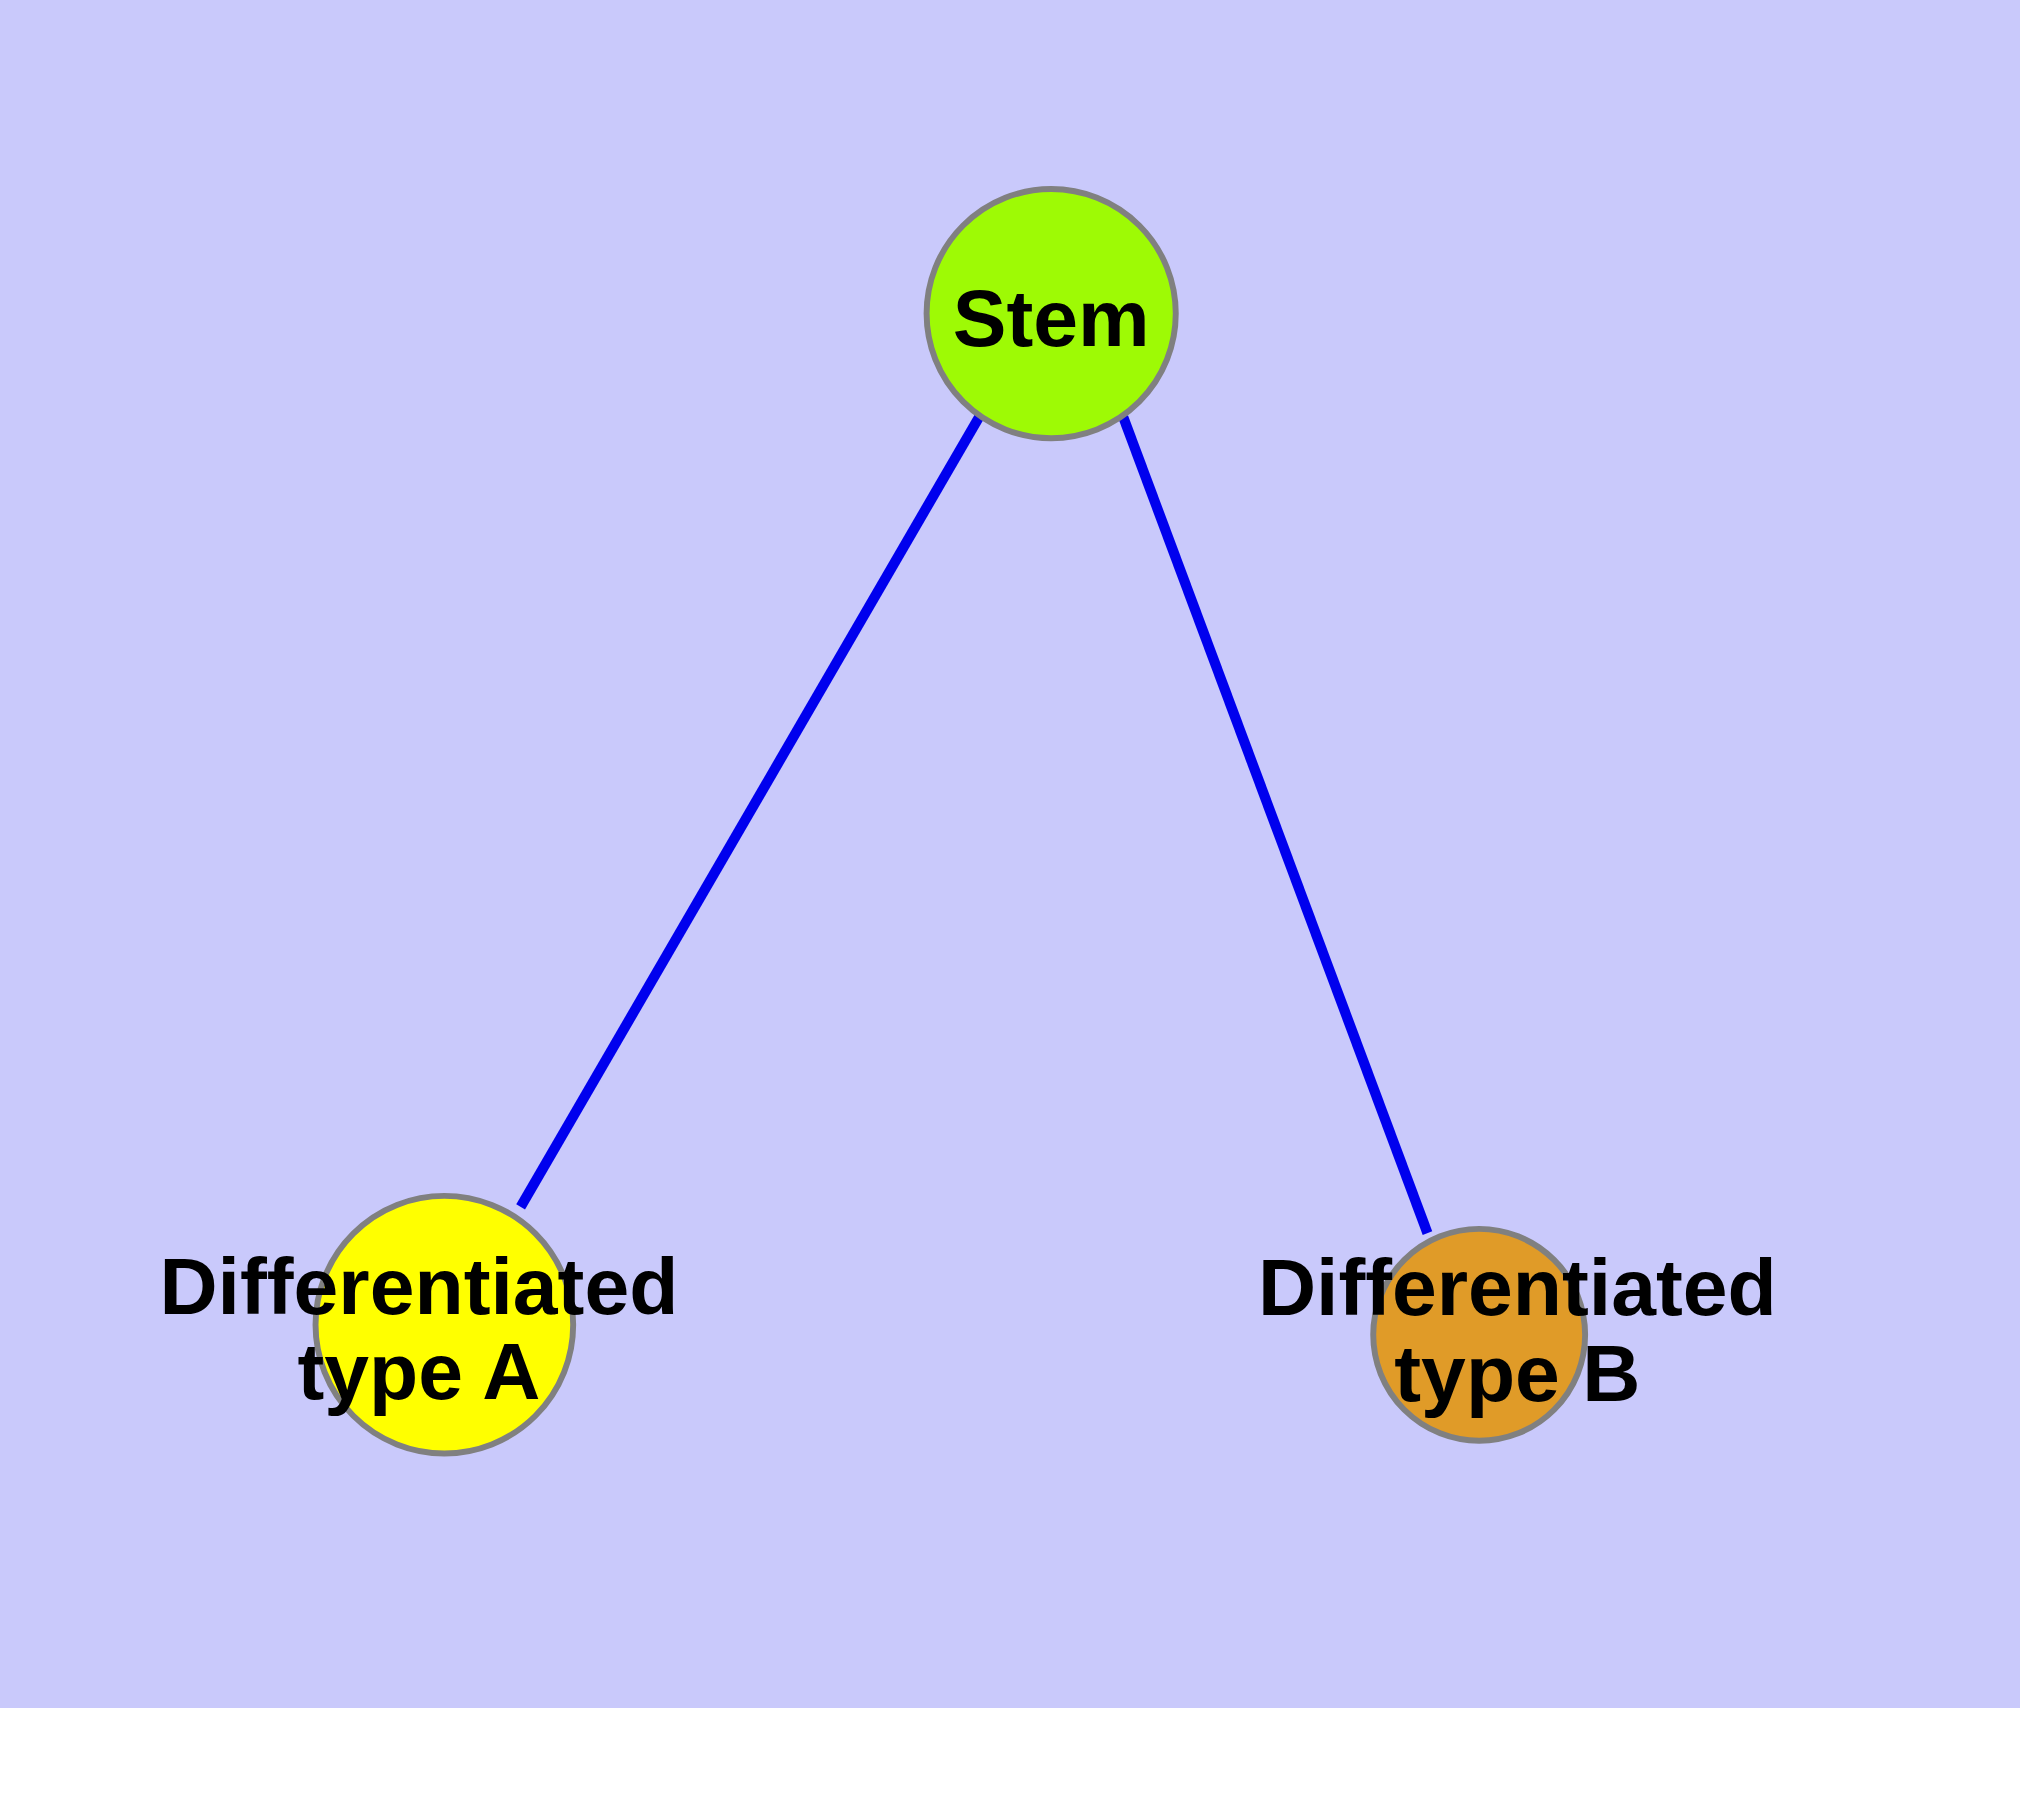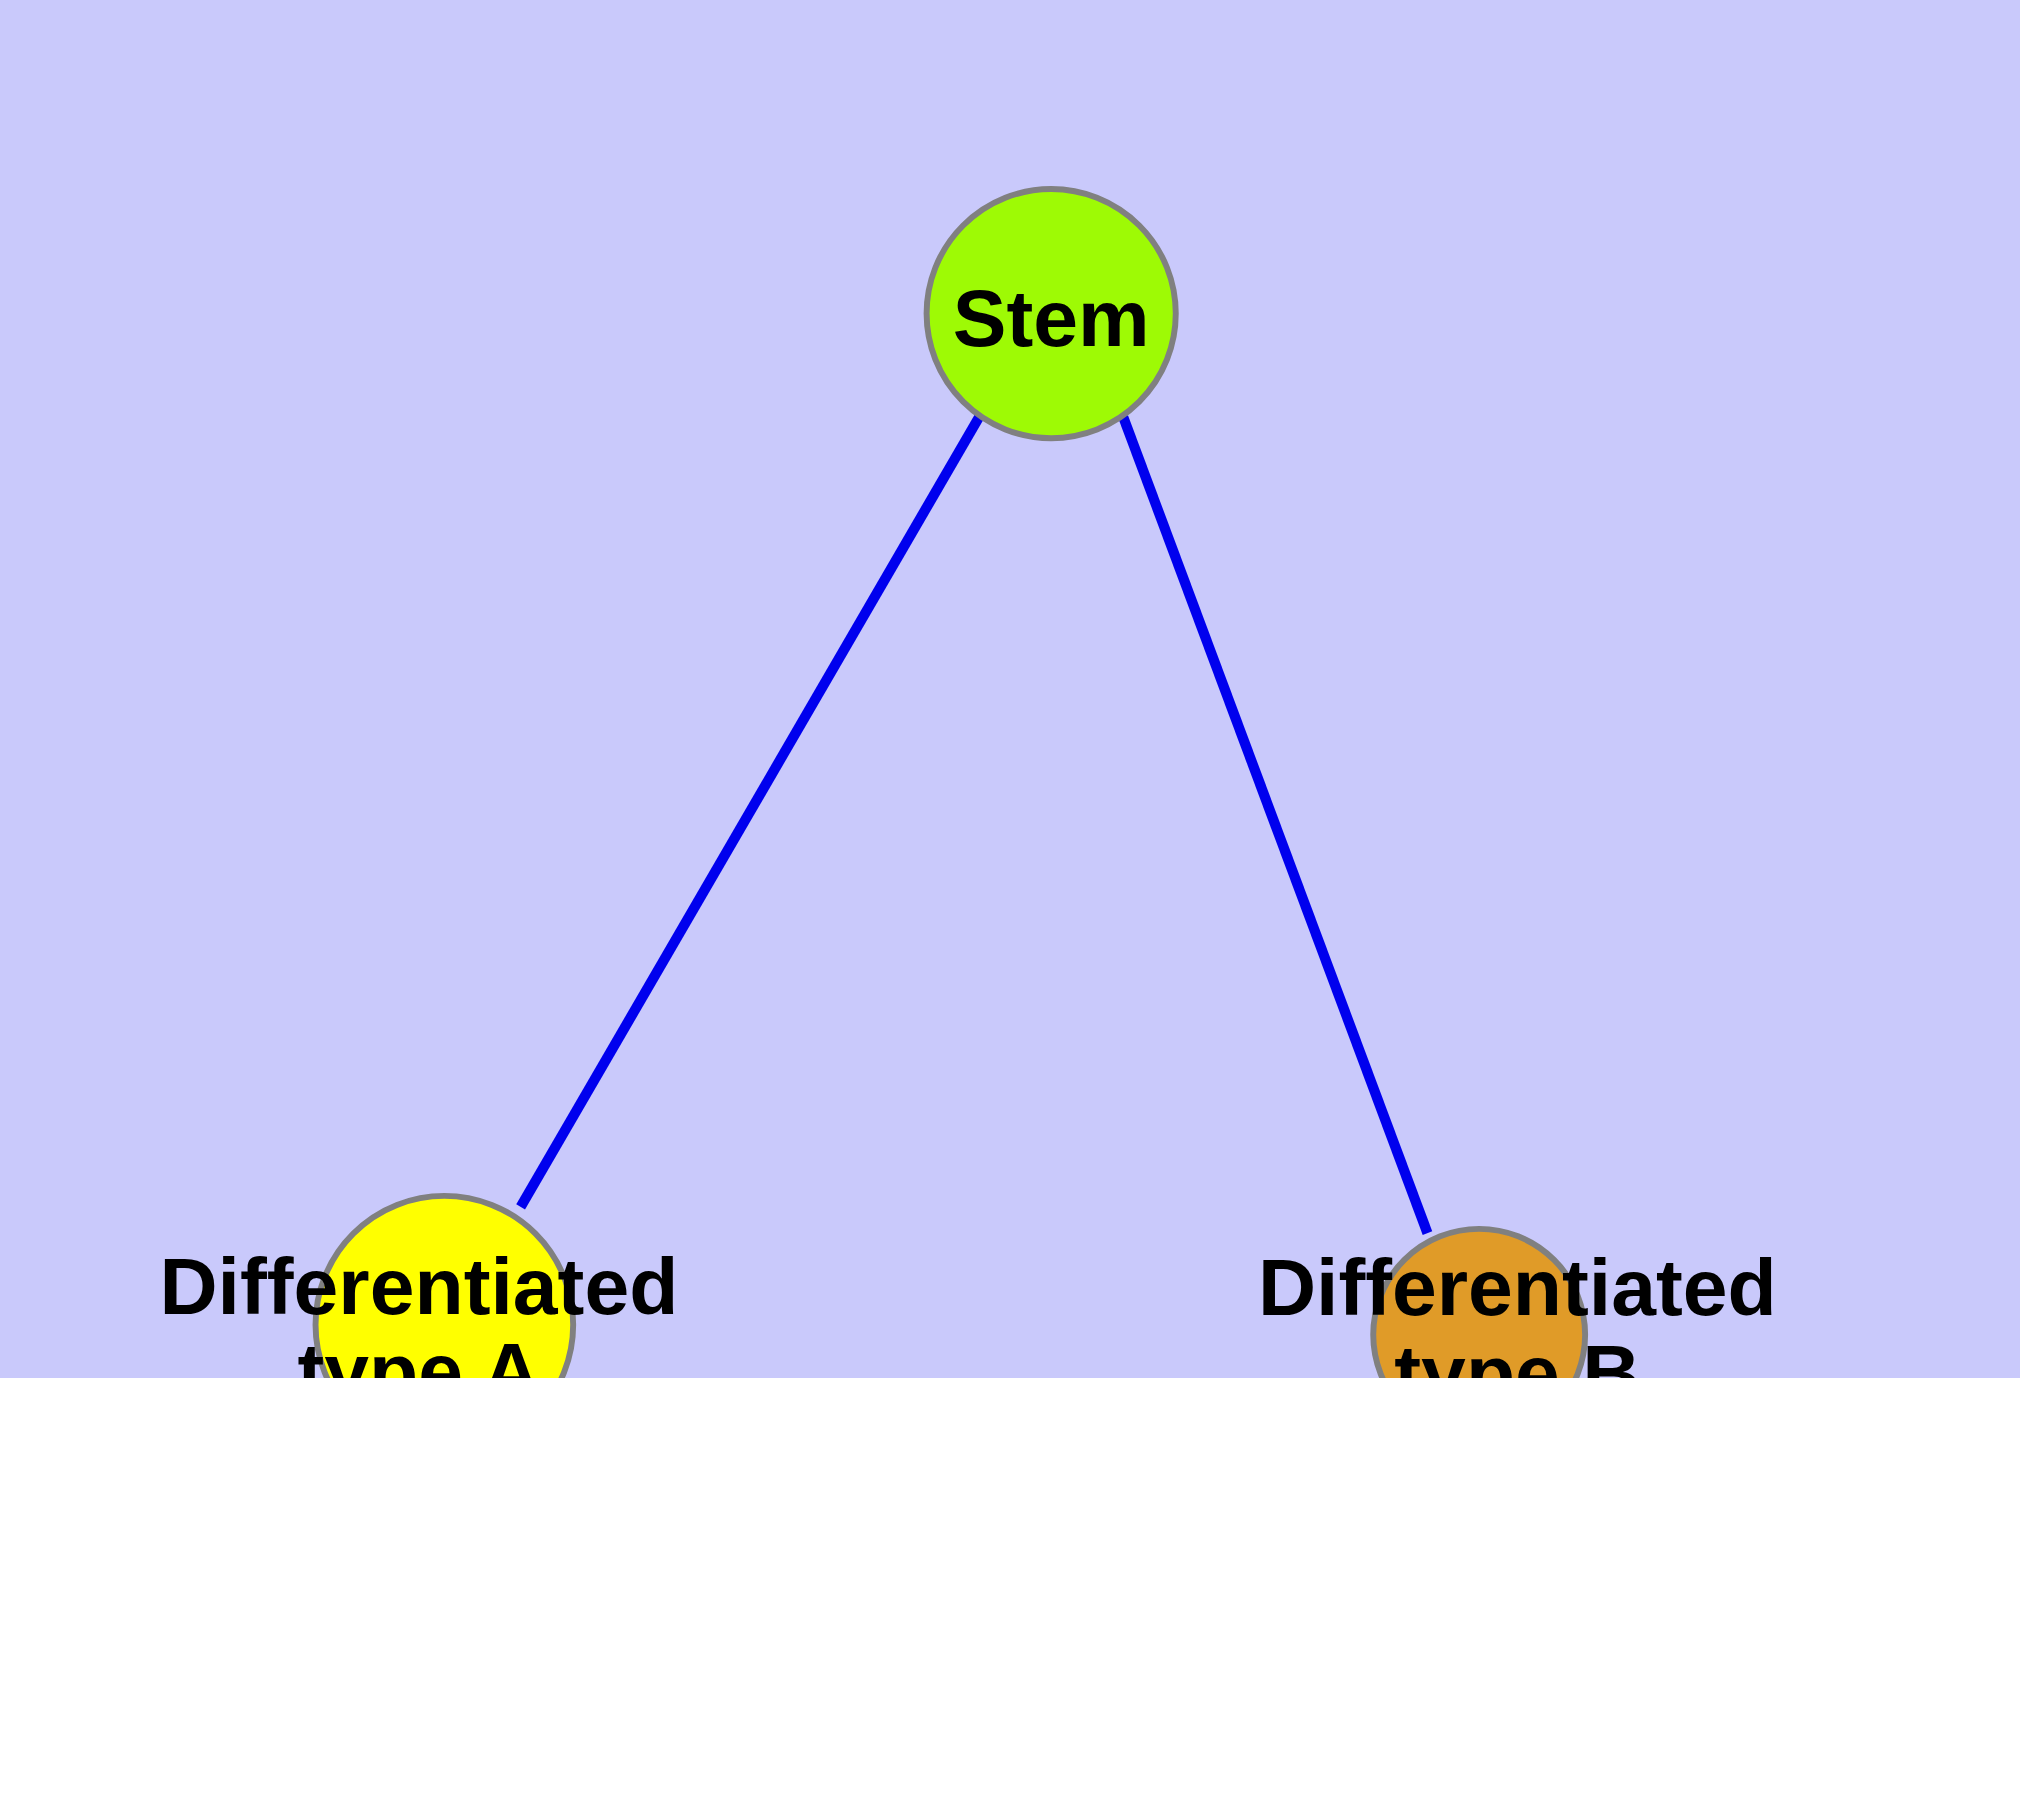--- a/index.html
+++ b/index.html
@@ -27,21 +27,21 @@
     font-family: "Liberation Sans", sans-serif;
     font-weight: bold;
     fill: #000000;
     text-anchor: middle;
     dominant-baseline: alphabetic;
   }
 </style>
 </head>
 <body>
 
-<div id="canvas" style="width: 2021px; height: 1378px; background: rgb(201, 201, 251);">
+<div id="canvas" style="width: 2021px; height: 1708px; background: rgb(201, 201, 251);">
   <svg id="graph-svg" viewBox="0 0 2384 2138" xmlns="http://www.w3.org/2000/svg" style="width: 2021px; height: 1812px;">
 
     <rect id="bg-rect" x="0" y="0" width="2384" height="2138" fill="#C9C9FB"></rect>
 
     <g id="edges-group">
       <line id="edge-0" x1="1155" y1="492" x2="614" y2="1424" stroke="#0000EE" stroke-width="12" stroke-linecap="butt"></line>
       <line id="edge-1" x1="1325" y1="492" x2="1684" y2="1455" stroke="#0000EE" stroke-width="12" stroke-linecap="butt"></line>
     </g>
 
     <g id="nodes-group">

